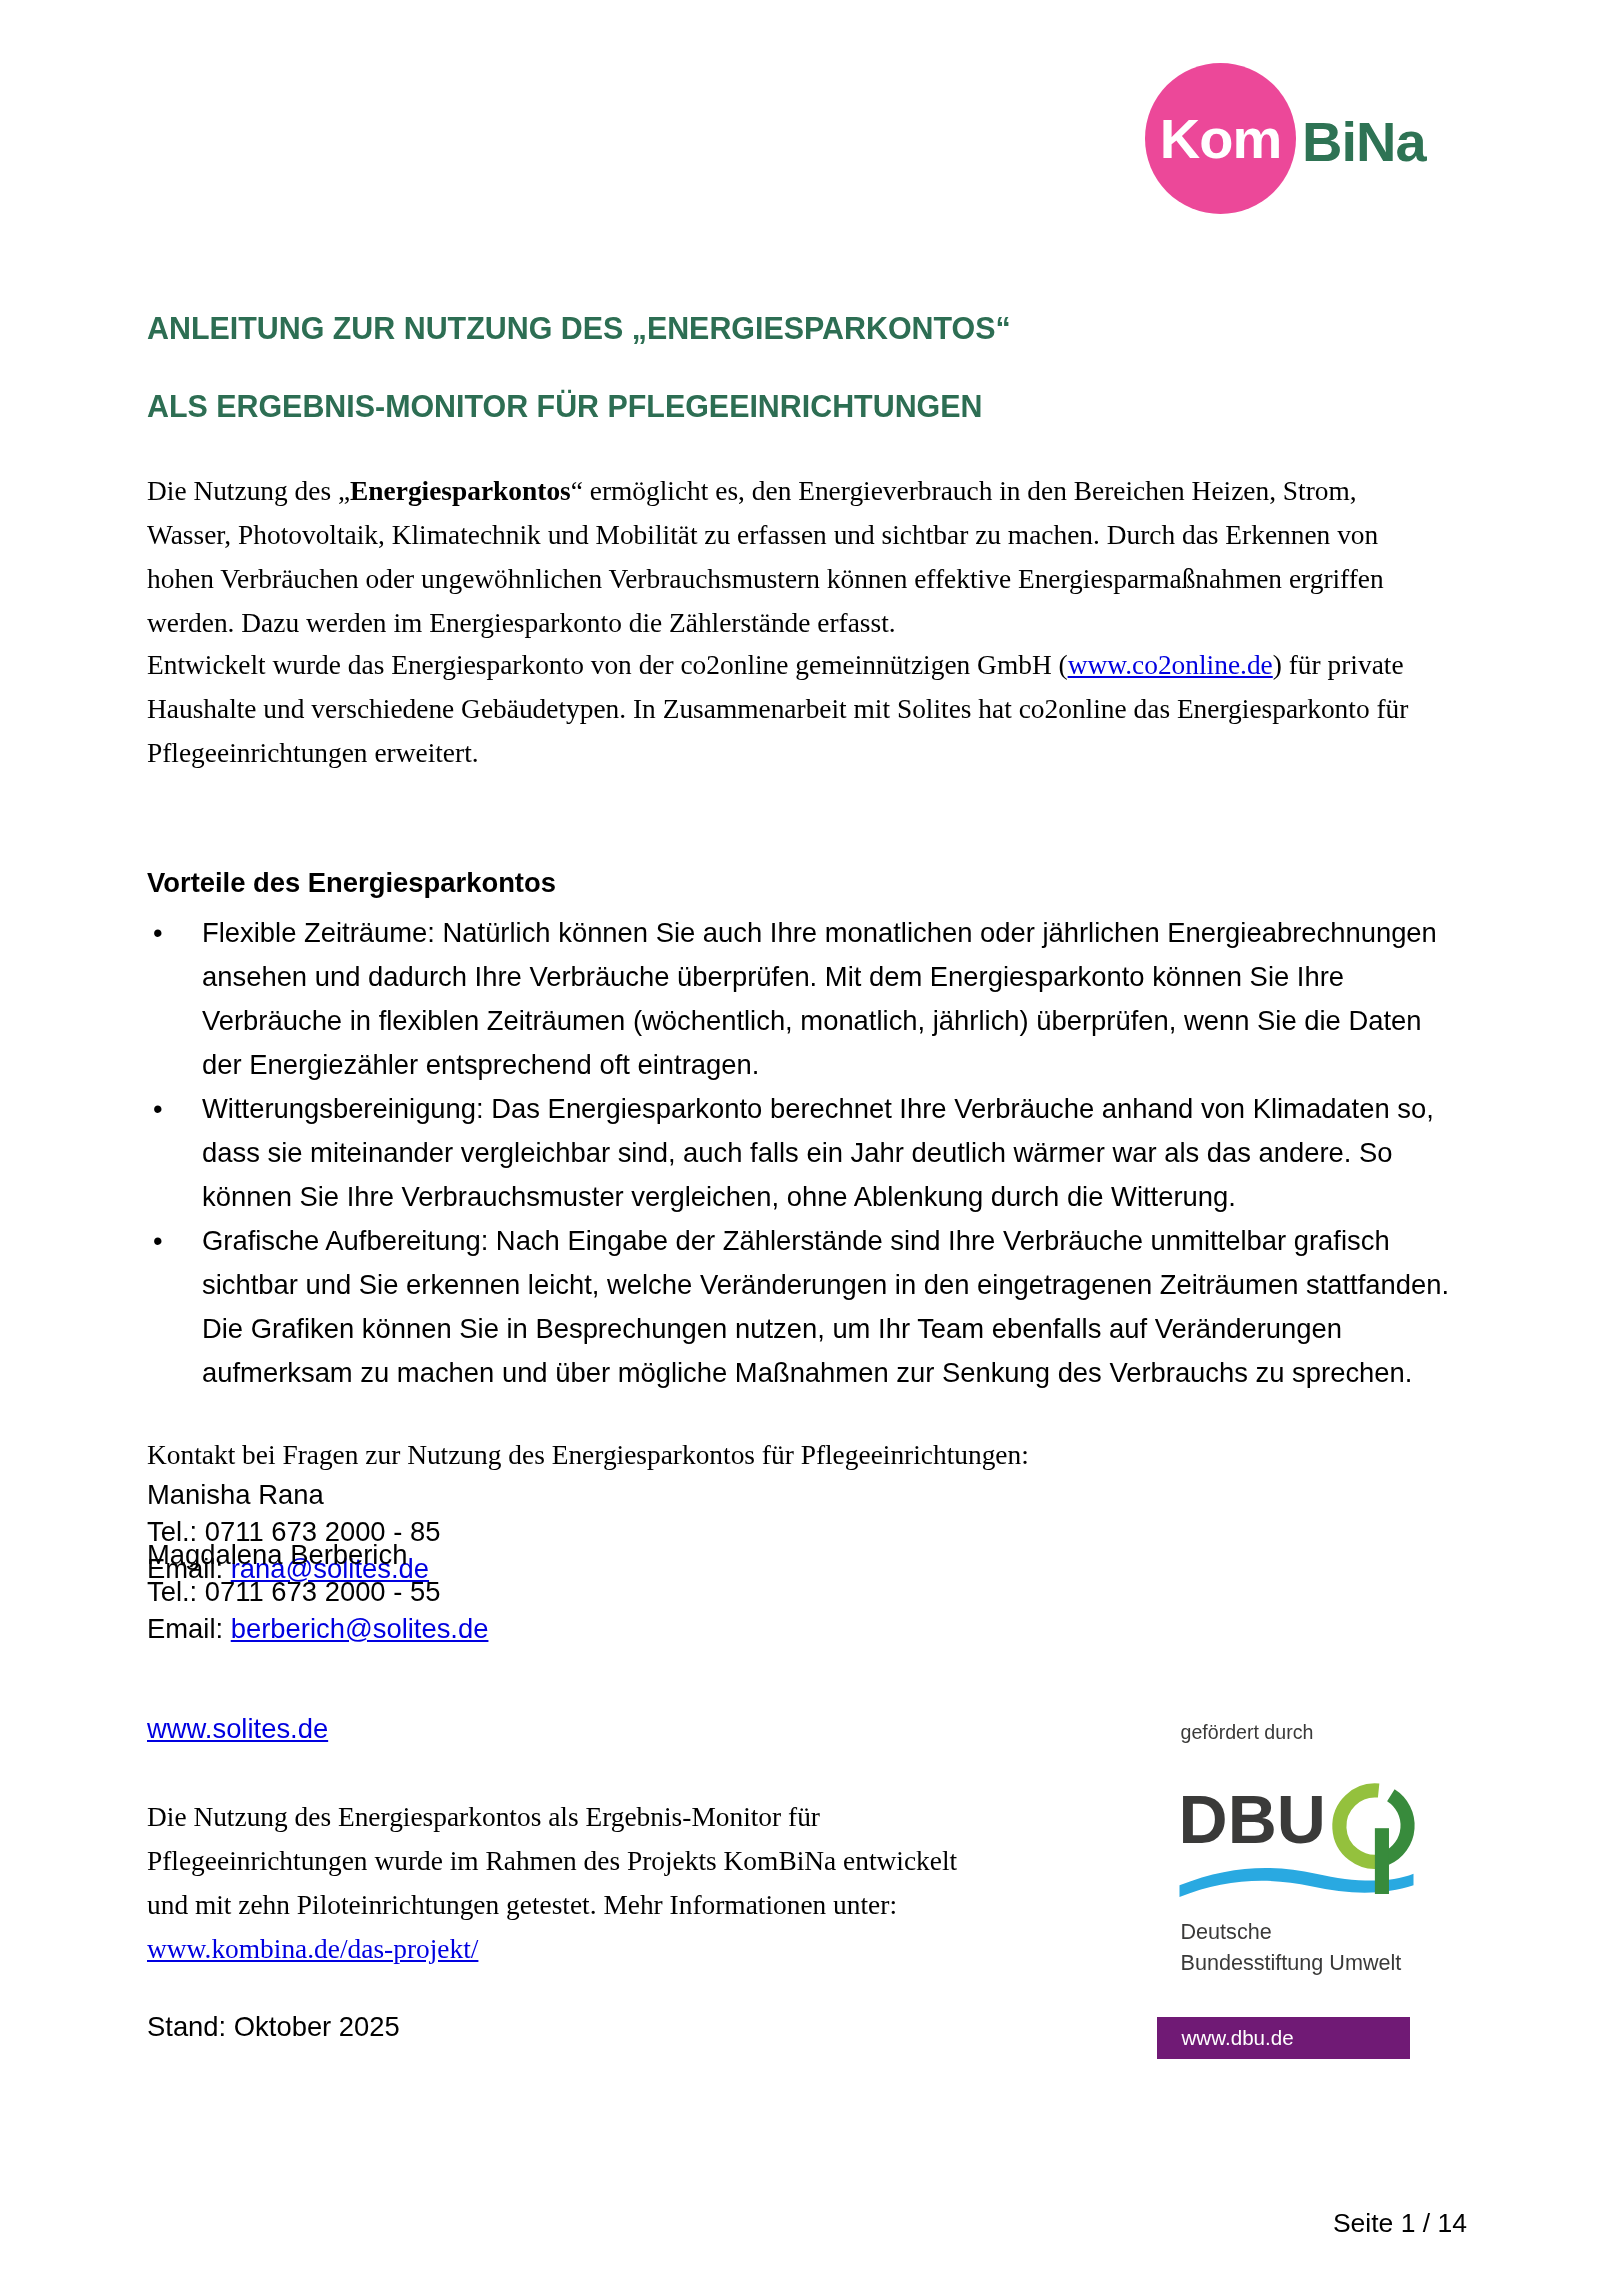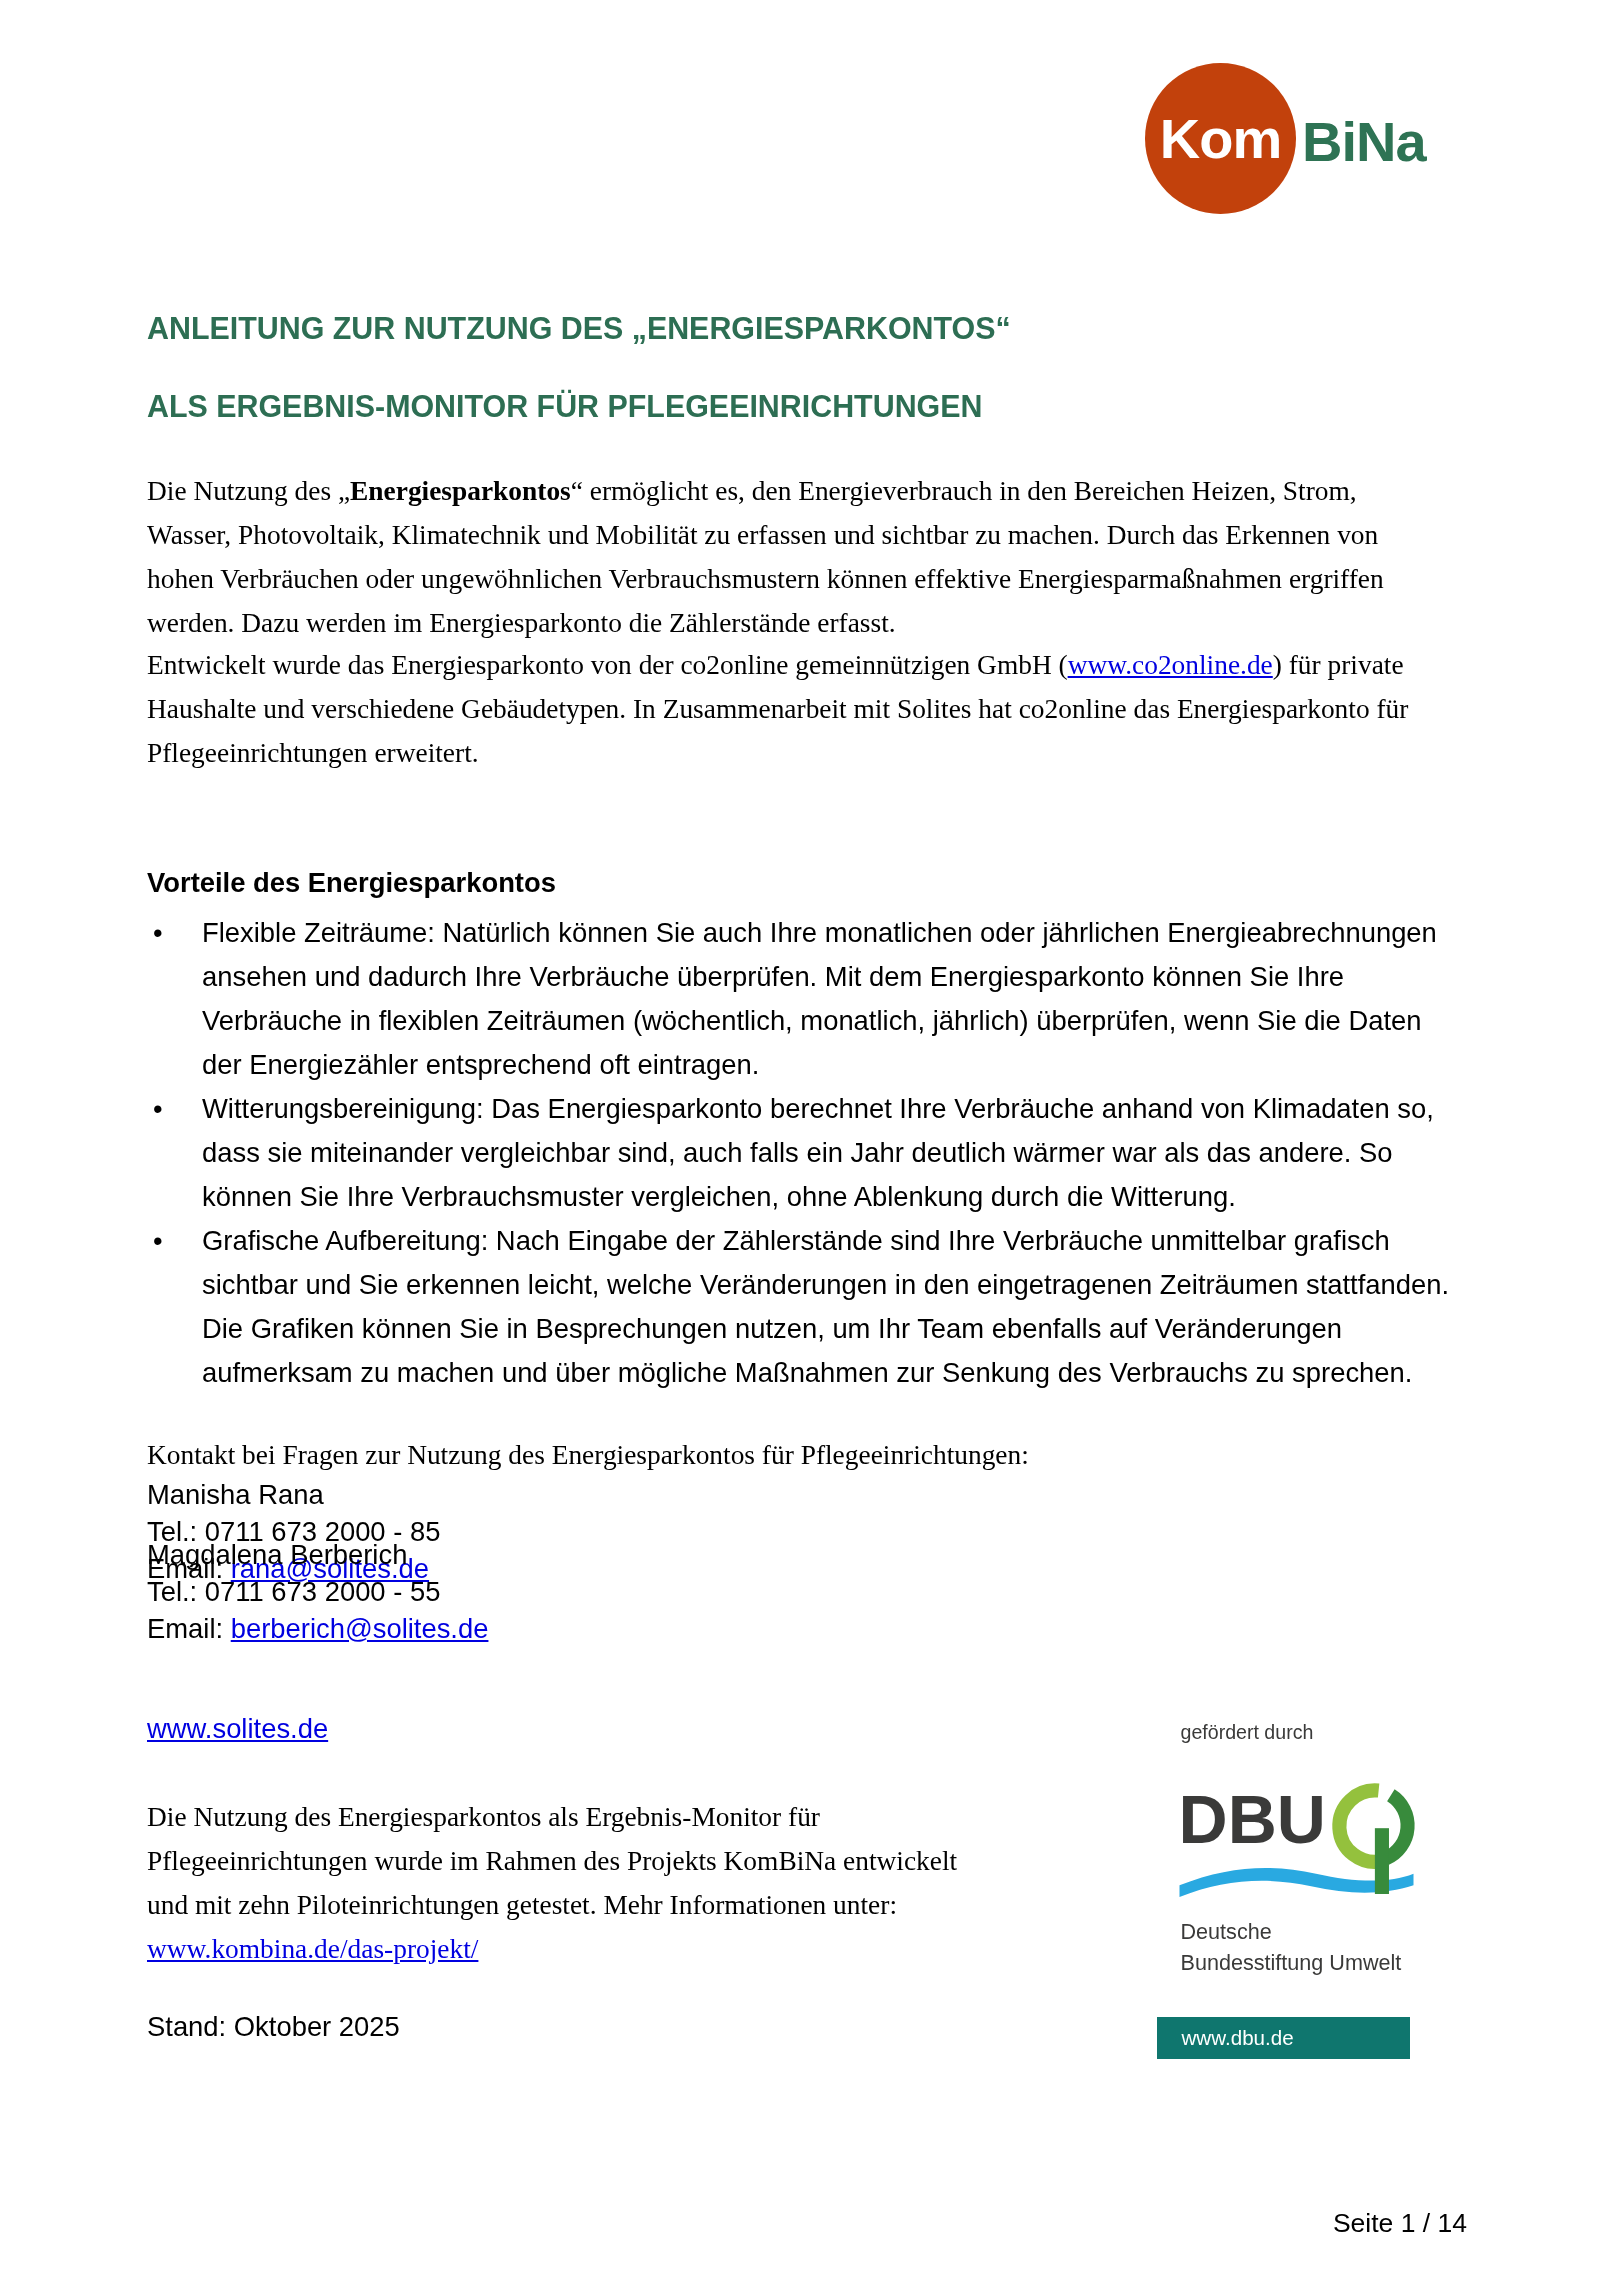--- a/index.html
+++ b/index.html
@@ -9,21 +9,21 @@
     background:#ffffff;
     font-family:"Liberation Sans","DejaVu Sans",sans-serif;
     color:#000;
     overflow:hidden;
     margin:0 auto;
   }
   
   .kombina{position:absolute;left:1145px;top:63px;width:314px;height:155px;}
   .k-circle{
     position:absolute;left:0;top:0;width:151px;height:151px;border-radius:50%;
-    background:#c2410c;display:flex;align-items:center;justify-content:center;
+    background:#ec4899;display:flex;align-items:center;justify-content:center;
   }
   .k-in{color:#ffffff;font-size:56px;font-weight:bold;letter-spacing:-1px;}
   .k-out{position:absolute;left:157px;top:46px;font-size:56px;font-weight:bold;color:#2e7354;letter-spacing:-1px;}
   
   .title{
     position:absolute;left:147px;margin:0;
     font-size:32px;font-weight:bold;color:#2d6e53;
     transform:scaleX(0.95);transform-origin:left center;white-space:nowrap;
   }
   .t1{top:310px;}
@@ -62,21 +62,21 @@
   .dbu-funded{font-size:19.6px;padding-left:23.5px;margin:0 0 9.8px 0;}
   .dbu-logo{position:relative;height:149px;}
   .dbu-acronym{
     position:absolute;left:21.6px;top:31px;font-size:68px;font-weight:bold;
     color:#3a3a39;letter-spacing:0px;line-height:1;
   }
   .dbu-tree{position:absolute;left:169px;top:25.5px;z-index:2;}
   .dbu-wave{position:absolute;left:21.6px;top:106px;z-index:1;}
   .dbu-name{font-size:21.6px;line-height:31px;padding-left:23.5px;margin:13.7px 0 0 0;}
   .dbu-bar{
-    margin-top:39px;width:253px;height:42px;background:#0f766e;
+    margin-top:39px;width:253px;height:42px;background:#701a75;
     color:#ffffff;font-size:20.6px;line-height:42px;padding-left:24.5px;box-sizing:border-box;
   }
 </style>
 </head>
 <body>
 
 <div class="page">
 
   <div class="kombina">
     <div class="k-circle">

